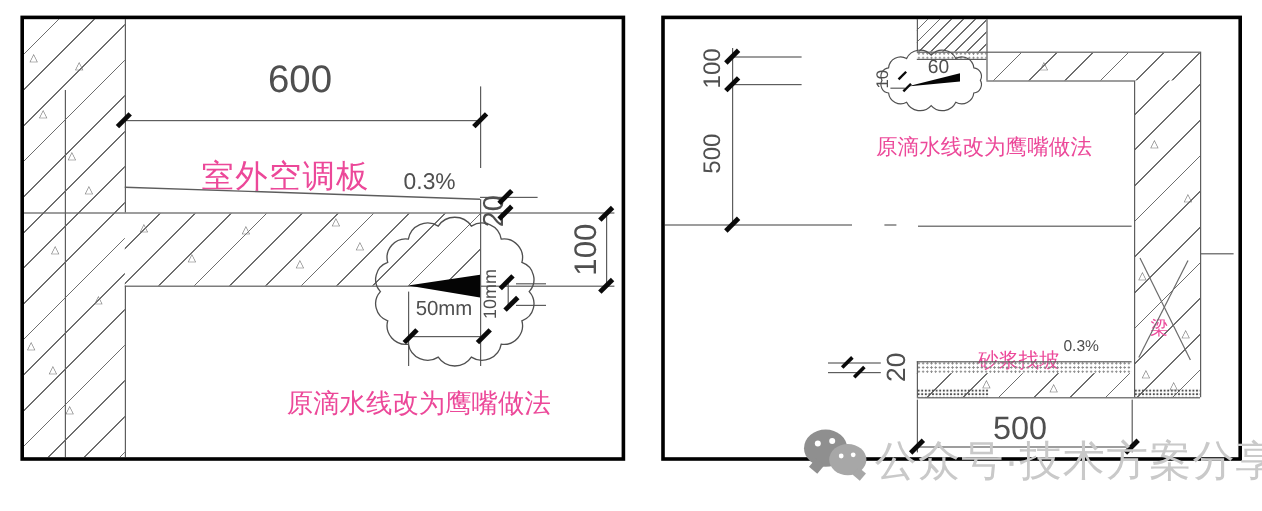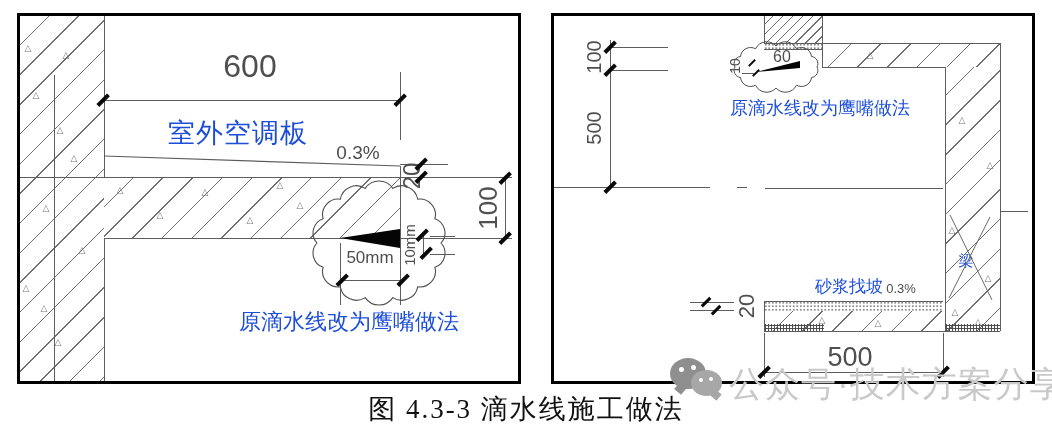--- a/index.html
+++ b/index.html
@@ -8,21 +8,21 @@
   .abs{position:absolute;}
   .hl{position:absolute;height:1px;background:#5d5d5d;}
   .vl{position:absolute;width:1px;background:#5d5d5d;}
   .panel-border{position:absolute;border:3px solid #000;box-sizing:border-box;background:transparent;}
   .hatch{position:absolute;background:repeating-linear-gradient(135deg,transparent 0,transparent 20px,#6e6e6e 20px,#6e6e6e 21px);}
   .hatch-dense{position:absolute;background:repeating-linear-gradient(135deg,transparent 0,transparent 6px,#6e6e6e 6px,#6e6e6e 7px);}
   .stipple{position:absolute;background-image:radial-gradient(circle,#8a8a8a 0.8px,transparent 1px);background-size:3.5px 3.5px;}
   .stipple-dense{position:absolute;background-image:radial-gradient(circle,#4d4d4d 1px,transparent 1.2px);background-size:3px 3px;}
   .dimtext{position:absolute;color:#4f4f4f;white-space:nowrap;transform:translate(-50%,-50%);line-height:1;}
   .vdim{transform:translate(-50%,-50%) rotate(-90deg);}
-  .cjk{color:#1d4ed8;}
+  .cjk{color:#ec4899;margin-top:14px;}
   .tick{position:absolute;background:#0a0a0a;transform:translate(-50%,-50%) rotate(-45deg);}
   .tri{position:absolute;color:#767676;font-size:9px;line-height:9px;transform:translate(-50%,-50%);}
   .caption{position:absolute;left:0;top:391px;width:1052px;text-align:center;color:#111;
            font-family:"Liberation Serif","DejaVu Serif",serif;font-size:27px;letter-spacing:2px;}
   .wm-text{position:absolute;left:729px;top:361px;color:#c9c9c9;font-size:35px;letter-spacing:1px;z-index:60;white-space:nowrap;}
   .bub{position:absolute;border-radius:50%;}
   .eye{position:absolute;background:#fff;border-radius:50%;width:5px;height:5px;}
   svg.overlay{position:absolute;left:0;top:0;z-index:5;pointer-events:none;}
 </style>
 </head>
@@ -122,21 +122,20 @@
   <svg class="overlay" width="1052" height="426" viewBox="0 0 1052 426">
     <line x1="104" y1="156" x2="400" y2="166" stroke="#5d5d5d" stroke-width="1.2"></line>
     <polygon points="340,238 400,229 400,248" fill="#050505"></polygon>
     <polygon points="756,72 800,61 800,68" fill="#050505"></polygon>
     <line x1="950" y1="215" x2="992" y2="300" stroke="#6a6a6a" stroke-width="1"></line>
     <line x1="990" y1="217" x2="949" y2="298" stroke="#6a6a6a" stroke-width="1"></line>
     <path fill="none" stroke="#4f4f4f" stroke-width="1.1" d="M441.0 243.0 A 15.0 15.0 0 0 1 434.9 267.3 A 15.6 15.6 0 0 1 417.7 286.8 A 16.3 16.3 0 0 1 392.8 297.6 A 16.6 16.6 0 0 1 365.2 297.6 A 16.3 16.3 0 0 1 340.3 286.8 A 15.6 15.6 0 0 1 323.1 267.3 A 15.0 15.0 0 0 1 317.0 243.0 A 15.0 15.0 0 0 1 323.1 218.7 A 15.6 15.6 0 0 1 340.3 199.2 A 16.3 16.3 0 0 1 365.2 188.4 A 16.6 16.6 0 0 1 392.8 188.4 A 16.3 16.3 0 0 1 417.7 199.2 A 15.6 15.6 0 0 1 434.9 218.7 A 15.0 15.0 0 0 1 441.0 243.0 Z"></path>
     <path fill="none" stroke="#4f4f4f" stroke-width="1" d="M817.0 67.0 A 7.1 7.1 0 0 1 811.5 77.5 A 10.1 10.1 0 0 1 796.5 85.2 A 12.4 12.4 0 0 1 776.0 88.0 A 12.4 12.4 0 0 1 755.5 85.2 A 10.1 10.1 0 0 1 740.5 77.5 A 7.1 7.1 0 0 1 735.0 67.0 A 7.1 7.1 0 0 1 740.5 56.5 A 10.1 10.1 0 0 1 755.5 48.8 A 12.4 12.4 0 0 1 776.0 46.0 A 12.4 12.4 0 0 1 796.5 48.8 A 10.1 10.1 0 0 1 811.5 56.5 A 7.1 7.1 0 0 1 817.0 67.0 Z"></path>
   </svg>
 
-  <div class="caption">图 4.3-3  滴水线施工做法</div>
 
   <div class="abs" style="left:670px;top:356px;width:58px;height:46px;z-index:60;">
     <div class="bub" style="left:0;top:2px;width:36px;height:31px;background:#8f8f8f;">
       <div class="eye" style="left:9px;top:9px;"></div>
       <div class="eye" style="left:21px;top:7px;"></div>
     </div>
     <div class="bub" style="left:6px;top:28px;width:9px;height:9px;background:#8f8f8f;border-radius:0;transform:rotate(40deg);"></div>
     <div class="bub" style="left:21px;top:14px;width:31px;height:26px;background:#a7a7a7;">
       <div class="eye" style="left:8px;top:8px;width:4px;height:4px;"></div>
       <div class="eye" style="left:18px;top:7px;width:4px;height:4px;"></div>

